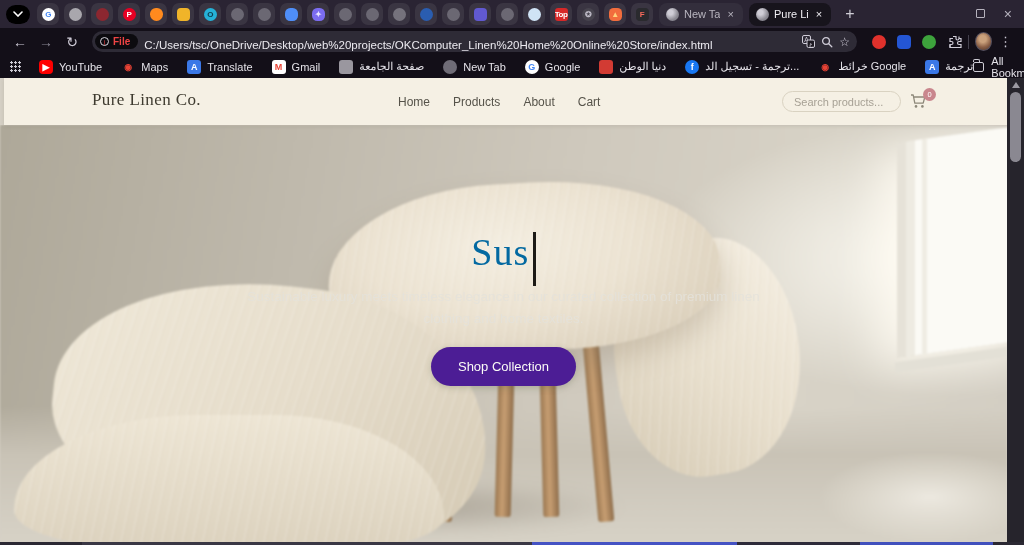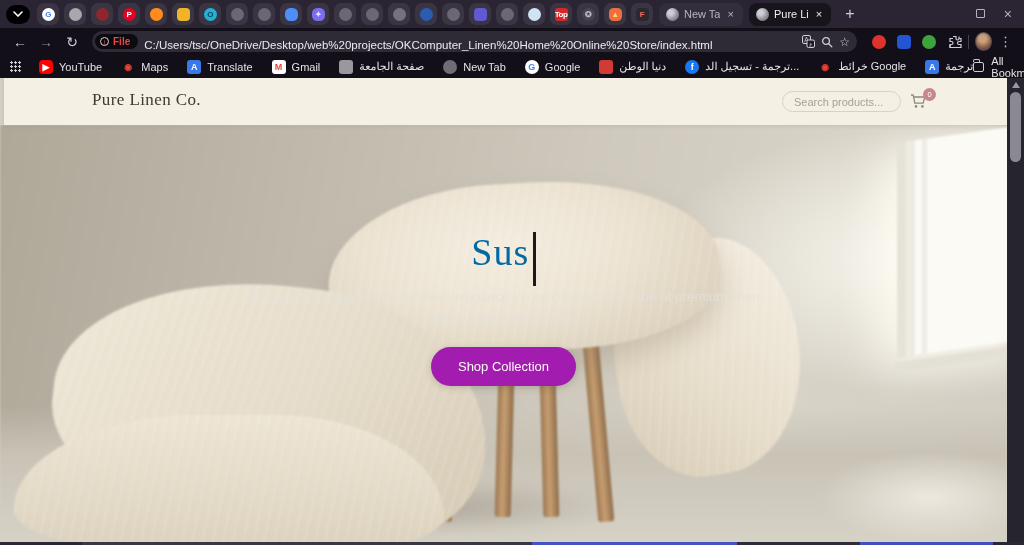--- a/index.html
+++ b/index.html
@@ -104,21 +104,21 @@
   .c-left{left:52px;top:160px;width:436px;height:258px;transform:rotate(6deg);
     background:linear-gradient(135deg,#f0e9d8 0%,#e6ddca 50%,#d4c9b2 100%);border-radius:55% 45% 36% 60%/50% 62% 44% 50%;}
   .c-pile{left:14px;top:290px;width:430px;height:135px;
     background:linear-gradient(180deg,#eee6d4 0%,#dcd2bd 100%);border-radius:52% 48% 32% 40%/85% 92% 30% 36%;}
 
   .herocontent{position:absolute;left:0;top:0;width:100%;height:100%;display:flex;flex-direction:column;align-items:center;z-index:10;padding-top:107px;}
   .heroheading{font-family:"Liberation Serif",serif;font-size:38px;color:#0369a1;letter-spacing:1px;display:flex;align-items:center;line-height:1.1;}
   .caret{display:inline-block;width:2.5px;height:54px;background:#1c1a16;margin-left:4px;margin-bottom:-12px;animation:blink 1s steps(1) infinite;}
   @keyframes blink{50%{opacity:0;}}
   .herosub{margin-top:12px;text-align:center;font-size:13.5px;line-height:22px;color:rgba(228,226,219,.85);}
-  .cta{margin-top:17px;height:39px;padding:0 27px;border:none;border-radius:21px;background:#a21caf;color:#fbfbf6;font-size:13px;font-family:"Liberation Sans",sans-serif;cursor:pointer;box-shadow:0 2px 6px rgba(80,90,60,.25);}
+  .cta{margin-top:17px;height:39px;padding:0 27px;border:none;border-radius:21px;background:#4c1d95;color:#fbfbf6;font-size:13px;font-family:"Liberation Sans",sans-serif;cursor:pointer;box-shadow:0 2px 6px rgba(80,90,60,.25);}
 
   
   .scrollbar{position:absolute;right:0;top:78px;width:17px;height:467px;background:#26242c;z-index:50;}
   .sb-up{position:absolute;left:4.5px;top:4px;width:0;height:0;border-left:4px solid transparent;border-right:4px solid transparent;border-bottom:6px solid #9b99a2;cursor:pointer;}
   .sb-thumb{position:absolute;left:3px;top:14px;width:11px;height:70px;border-radius:6px;background:#8a8891;cursor:pointer;}
 
   .bottomstrip{position:absolute;left:0;bottom:0;width:1024px;height:3px;z-index:60;
     background:linear-gradient(90deg,#2b2833 0 8%,#3a3744 8% 52%,#4553c4 52% 72%,#2e2b3a 72% 84%,#4150bd 84% 97%,#2b2833 97% 100%);}
 </style>
 </head>
@@ -322,20 +322,26 @@
         <span class="folder"></span>
         <span>All Bookmarks</span>
       </div>
     </div>
   </div>
 </div>
 
 <div class="page">
   <div class="siteheader">
     <div class="logo">Pure Linen Co.</div>
+    <nav class="mainnav">
+        <a class="navlink">Home</a>
+        <a class="navlink">Products</a>
+        <a class="navlink">About</a>
+        <a class="navlink">Cart</a>
+      </nav>
     <input class="searchbox" placeholder="Search products..." style="">
     <div class="cartwrap">
       <svg width="17" height="16" viewBox="0 0 17 16">
           <path d="M1 2h2.2l1.6 8.2h8.4l1.6-6.2H4" fill="none" stroke="#8d887a" stroke-width="1.3" stroke-linejoin="round"></path>
           <circle cx="6" cy="13.4" r="1.3" fill="#8d887a"></circle>
           <circle cx="12.4" cy="13.4" r="1.3" fill="#8d887a"></circle>
         </svg>
       <span class="cartbadge">0</span>
     </div>
   </div>

